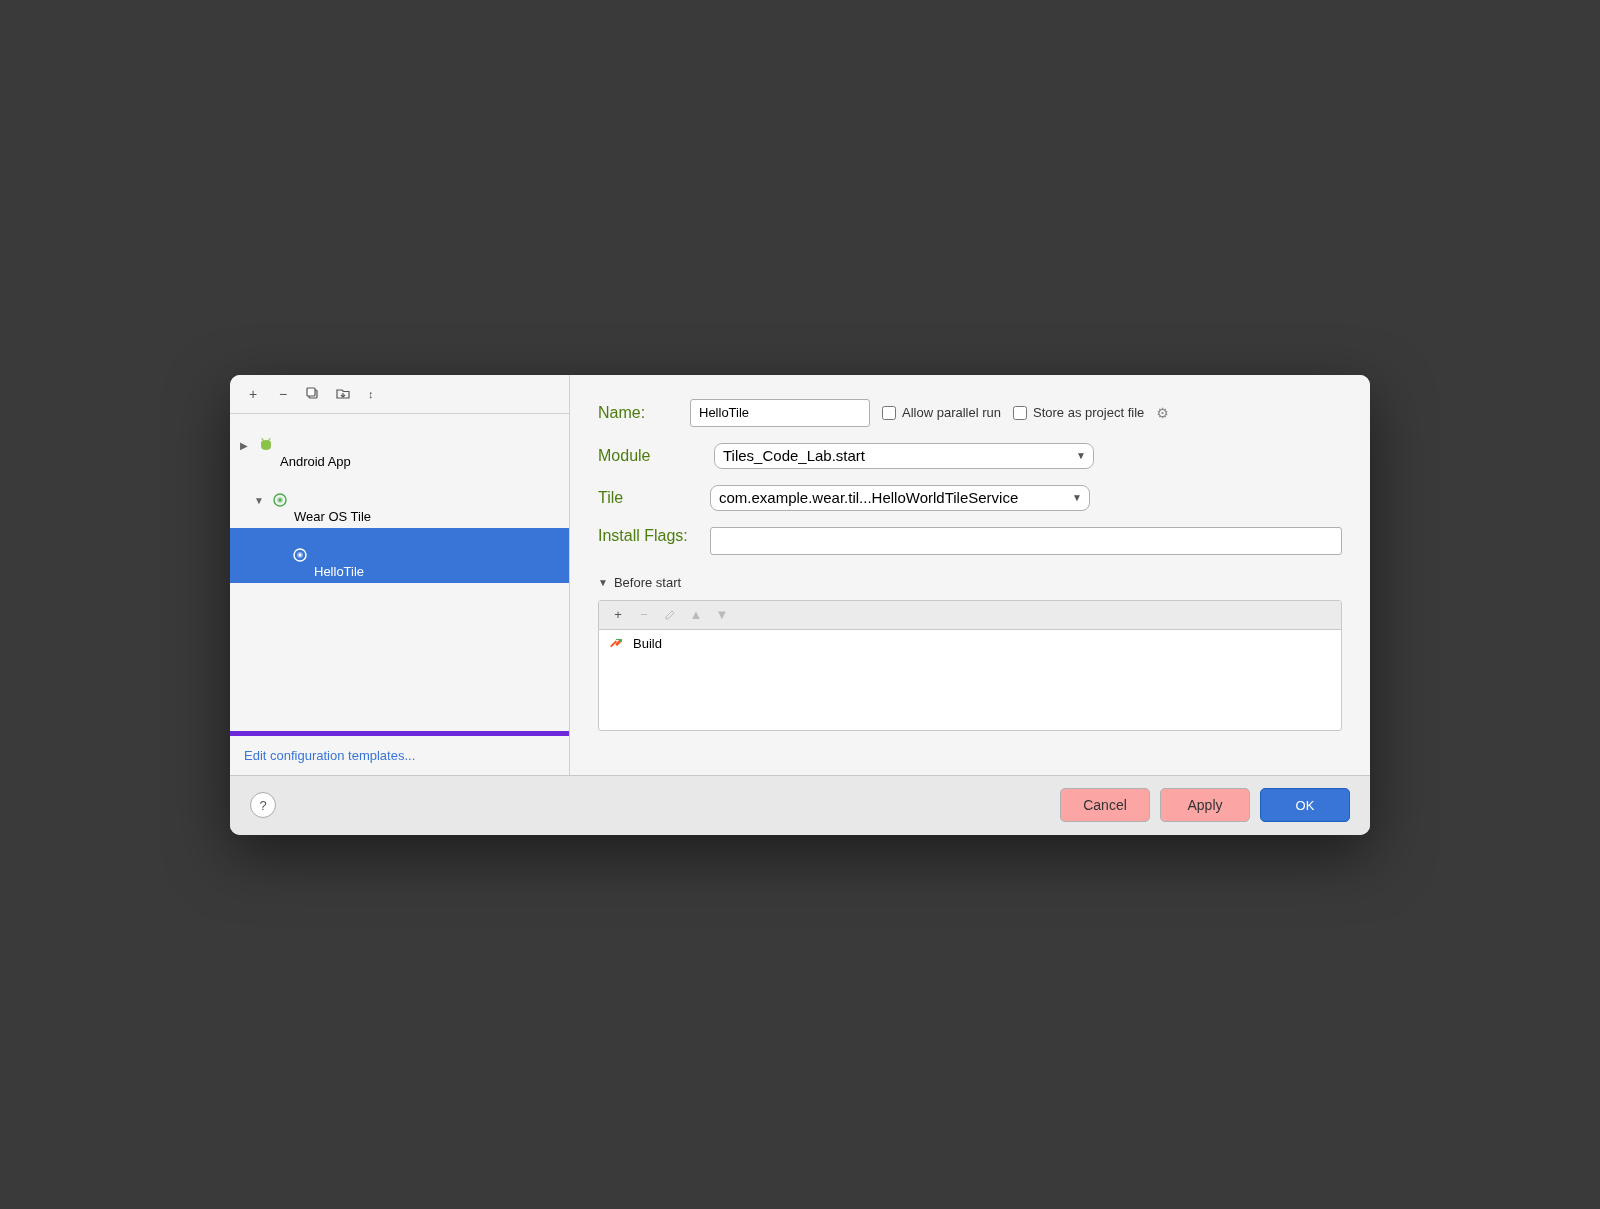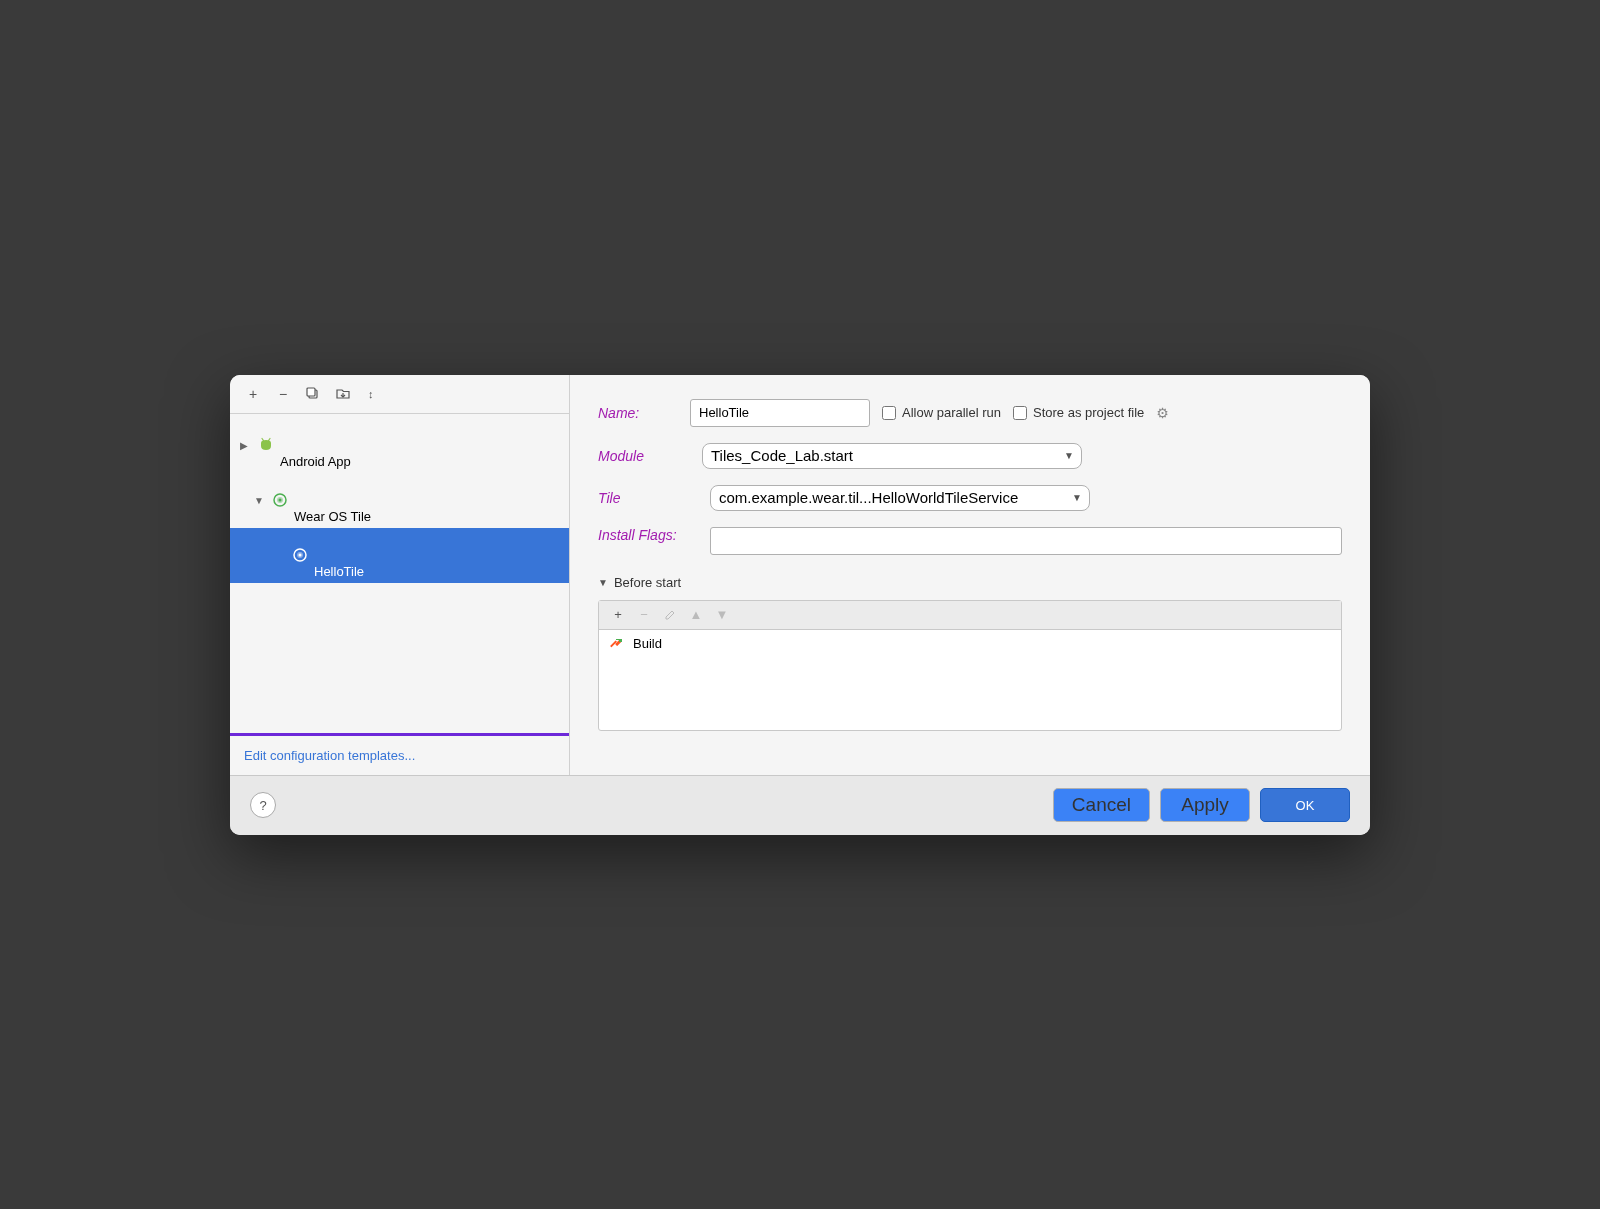--- a/index.html
+++ b/index.html
@@ -142,21 +142,21 @@
       font-size: 13px;
       font-weight: 500;
       margin-top: 32px;
     }
 
     .tree-item.indent1 { padding-left: 24px; }
     .tree-item.indent2 { padding-left: 44px; }
 
     .edit-templates {
       padding: 12px 14px;
-      border-top: 3px solid #6d28d9;
+      border-top: 5px solid #6d28d9;
     }
 
     .edit-templates a {
       color: #3875d7;
       text-decoration: none;
       font-size: 13px;
     }
 
     
     .right-panel {
@@ -167,24 +167,23 @@
     }
 
     .form-row {
       display: flex;
       align-items: center;
       margin-bottom: 16px;
       gap: 12px;
     }
 
     .form-label {
-      font-size: 14px;
-      color: #a21caf;
+      font-size: 16px;
+      color: #4d7c0f;
       min-width: 80px;
-      font-style: italic;
     }
 
     .form-label.wide { min-width: 100px; }
 
     .name-input {
       width: 180px;
       height: 28px;
       border: 1px solid #b0b0b0;
       border-radius: 3px;
       padding: 0 8px;
@@ -332,21 +331,21 @@
       display: flex;
       align-items: center;
       gap: 20px;
       margin-top: 8px;
     }
 
     .module-row {
       display: flex;
       align-items: center;
       margin-bottom: 16px;
-      gap: 4px;
+      gap: 16px;
     }
 
     .tile-row {
       display: flex;
       align-items: center;
       margin-bottom: 16px;
       gap: 12px;
     }
 
     
@@ -379,22 +378,22 @@
       display: flex;
       gap: 10px;
     }
 
     .btn-cancel, .btn-apply {
       height: 34px;
       min-width: 90px;
       padding: 0 18px;
       border: 1px solid #b0b0b0;
       border-radius: 5px;
-      background: #3b82f6;
-      font-size: 19px;
+      background: #fca5a5;
+      font-size: 14px;
       cursor: pointer;
       color: #333;
     }
 
     .btn-ok {
       height: 34px;
       min-width: 90px;
       padding: 8px 18px;
       border: 1px solid #2060c0;
       border-radius: 5px;

